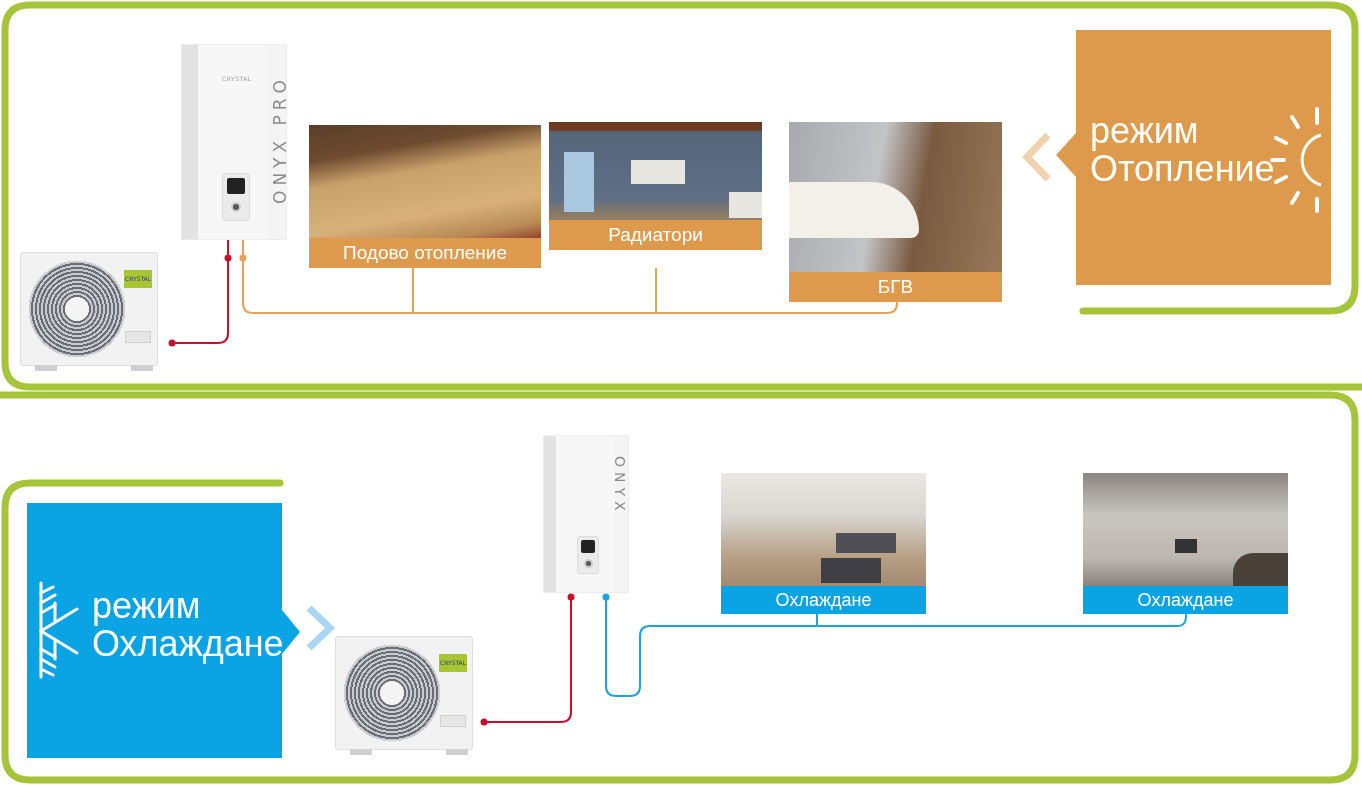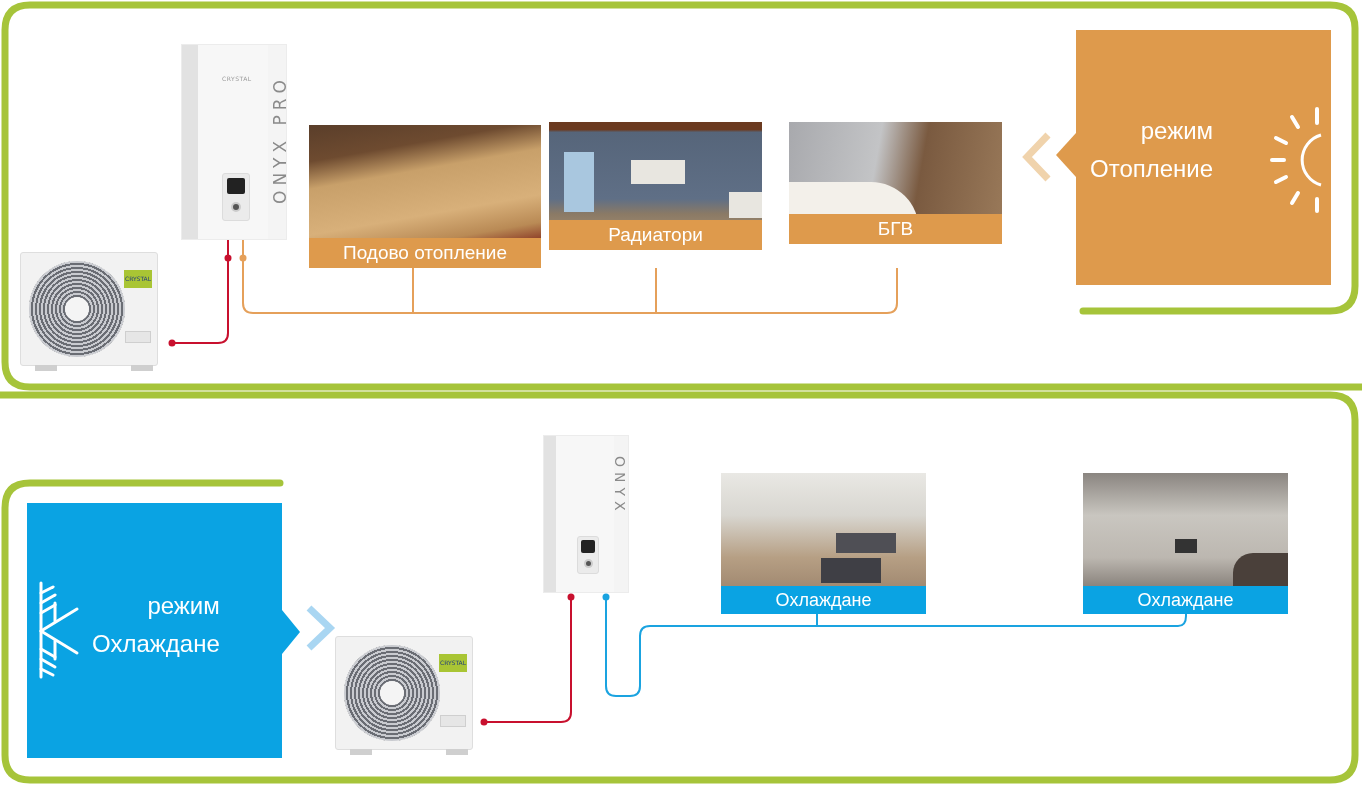--- a/index.html
+++ b/index.html
@@ -4,21 +4,21 @@
 <style>
   html, body { margin:0; padding:0; background:#ffffff; }
   body { width:1362px; height:785px; position:relative; overflow:hidden; font-family:"DejaVu Sans", sans-serif; }
   .abs { position:absolute; }
   svg.overlay { position:absolute; left:0; top:0; }
   .photo { position:absolute; overflow:hidden; }
   .caption { position:absolute; left:0; right:0; bottom:0; height:30px; color:#fff; font-size:19px; text-align:center; line-height:30px; font-family:"Liberation Sans", sans-serif; }
   .cap-orange { background:#de9a4c; }
   .cap-blue { background:#0aa3e3; font-size:18px; height:28px; line-height:28px; }
   .mode-box { position:absolute; color:#fff; font-family:"Liberation Sans", sans-serif; }
-  .mode-text { position:absolute; font-size:24px; line-height:38px;text-align:right; }
+  .mode-text { position:absolute; font-size:36px; line-height:38px; }
   .indoor { position:absolute; background:#f4f4f4; border:1px solid #ececec; }
   .indoor .side { position:absolute; top:0; bottom:0; background:#e2e2e2; }
   .indoor .front { position:absolute; top:0; bottom:0; background:#f7f7f7; }
   .indoor .model { position:absolute; writing-mode:vertical-rl; transform:rotate(180deg); color:#8a8a8a; font-size:17px; letter-spacing:5px; font-family:"DejaVu Sans", sans-serif; }
   .indoor .panel { position:absolute; background:#ebebeb; border:1px solid #dcdcdc; border-radius:3px; }
   .indoor .screen { position:absolute; background:#222; border-radius:2px; }
   .indoor .knob { position:absolute; border-radius:50%; background:#555; border:2px solid #ccc; }
   .indoor .logo { position:absolute; font-size:6px; color:#999; letter-spacing:0.5px; }
   .outdoor { position:absolute; background:#f2f2f2; border:1px solid #dedede; border-radius:3px; }
   .outdoor .fan { position:absolute; border-radius:50%; background:repeating-radial-gradient(circle, #6a6d74 0 2px, #c9cbd0 2px 4px); }
@@ -120,21 +120,21 @@
 
 <div class="photo" style="left:309px; top:125px; width:232px; height:143px; background:linear-gradient(170deg,#5a3e2a 0%,#6e4b30 20%,#c8a06a 35%,#d8b07a 60%,#b98a55 75%,#8a3a25 85%,#d06a4a 100%);">
   <div class="caption cap-orange">Подово отопление</div>
 </div>
 <div class="photo" style="left:549px; top:122px; width:213px; height:128px; background:linear-gradient(180deg,#6b3a20 0%,#6b3a20 6%,#56657a 8%,#5f6f86 60%,#8b7a65 72%,#b59a78 100%);">
   <div class="abs" style="left:82px; top:38px; width:54px; height:24px; background:#e8e6e0;"></div>
   <div class="abs" style="left:15px; top:30px; width:30px; height:60px; background:#a9c7df;"></div>
   <div class="abs" style="left:180px; top:70px; width:33px; height:26px; background:#e8e6e0;"></div>
   <div class="caption cap-orange">Радиатори</div>
 </div>
-<div class="photo" style="left:789px; top:122px; width:213px; height:122px; background:linear-gradient(100deg,#a8a9ad 0%,#c3c4c6 40%,#7a5a40 60%,#9a7a5a 100%);">
+<div class="photo" style="left:789px; top:122px; width:213px; height:180px; background:linear-gradient(100deg,#a8a9ad 0%,#c3c4c6 40%,#7a5a40 60%,#9a7a5a 100%);">
   <div class="abs" style="left:0; top:60px; width:130px; height:56px; background:#f3f0ea; border-radius:0 60px 10px 0;"></div>
   <div class="caption cap-orange">БГВ</div>
 </div>
 
 <div class="indoor" style="left:543px; top:435px; width:84px; height:156px;">
   <div class="side" style="left:0; width:12px;"></div>
   <div class="front" style="left:12px; width:58px;"></div>
   <div class="model" style="left:68px; top:20px; font-size:14px; transform:none;">ONYX</div>
   <div class="panel" style="left:33px; top:100px; width:20px; height:36px;">
     <div class="screen" style="left:3px; top:3px; width:14px; height:13px;"></div>

